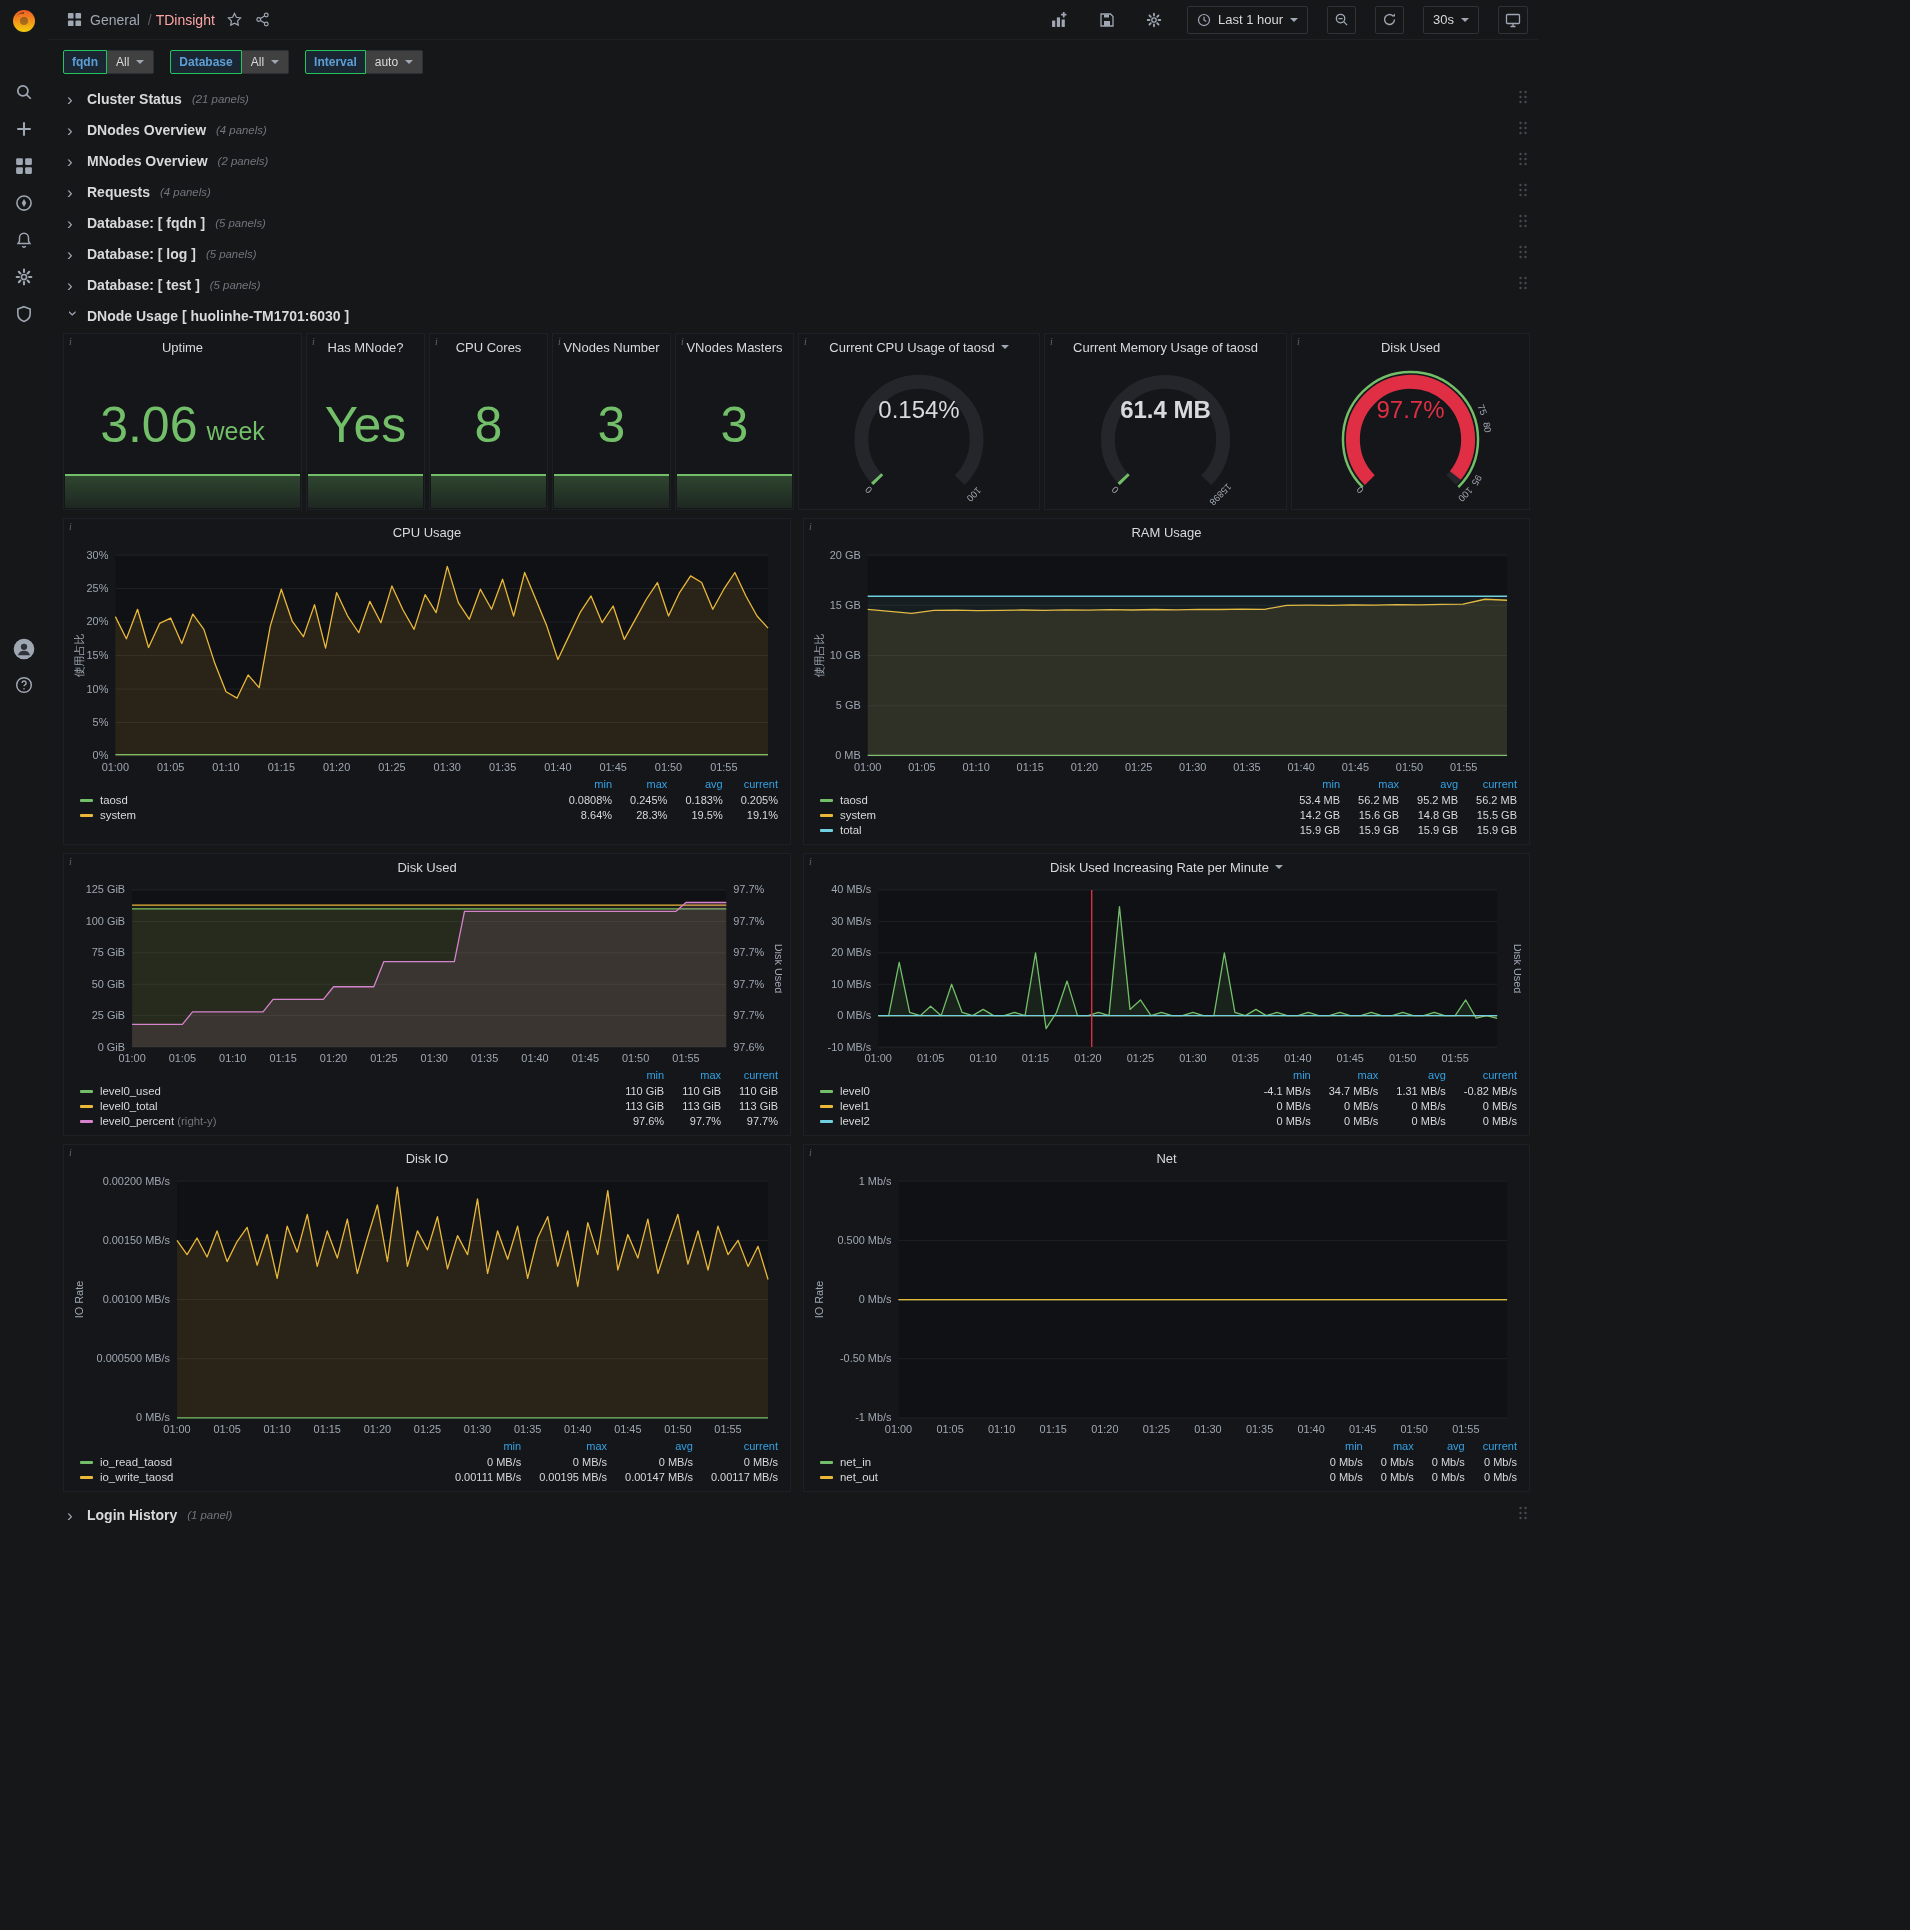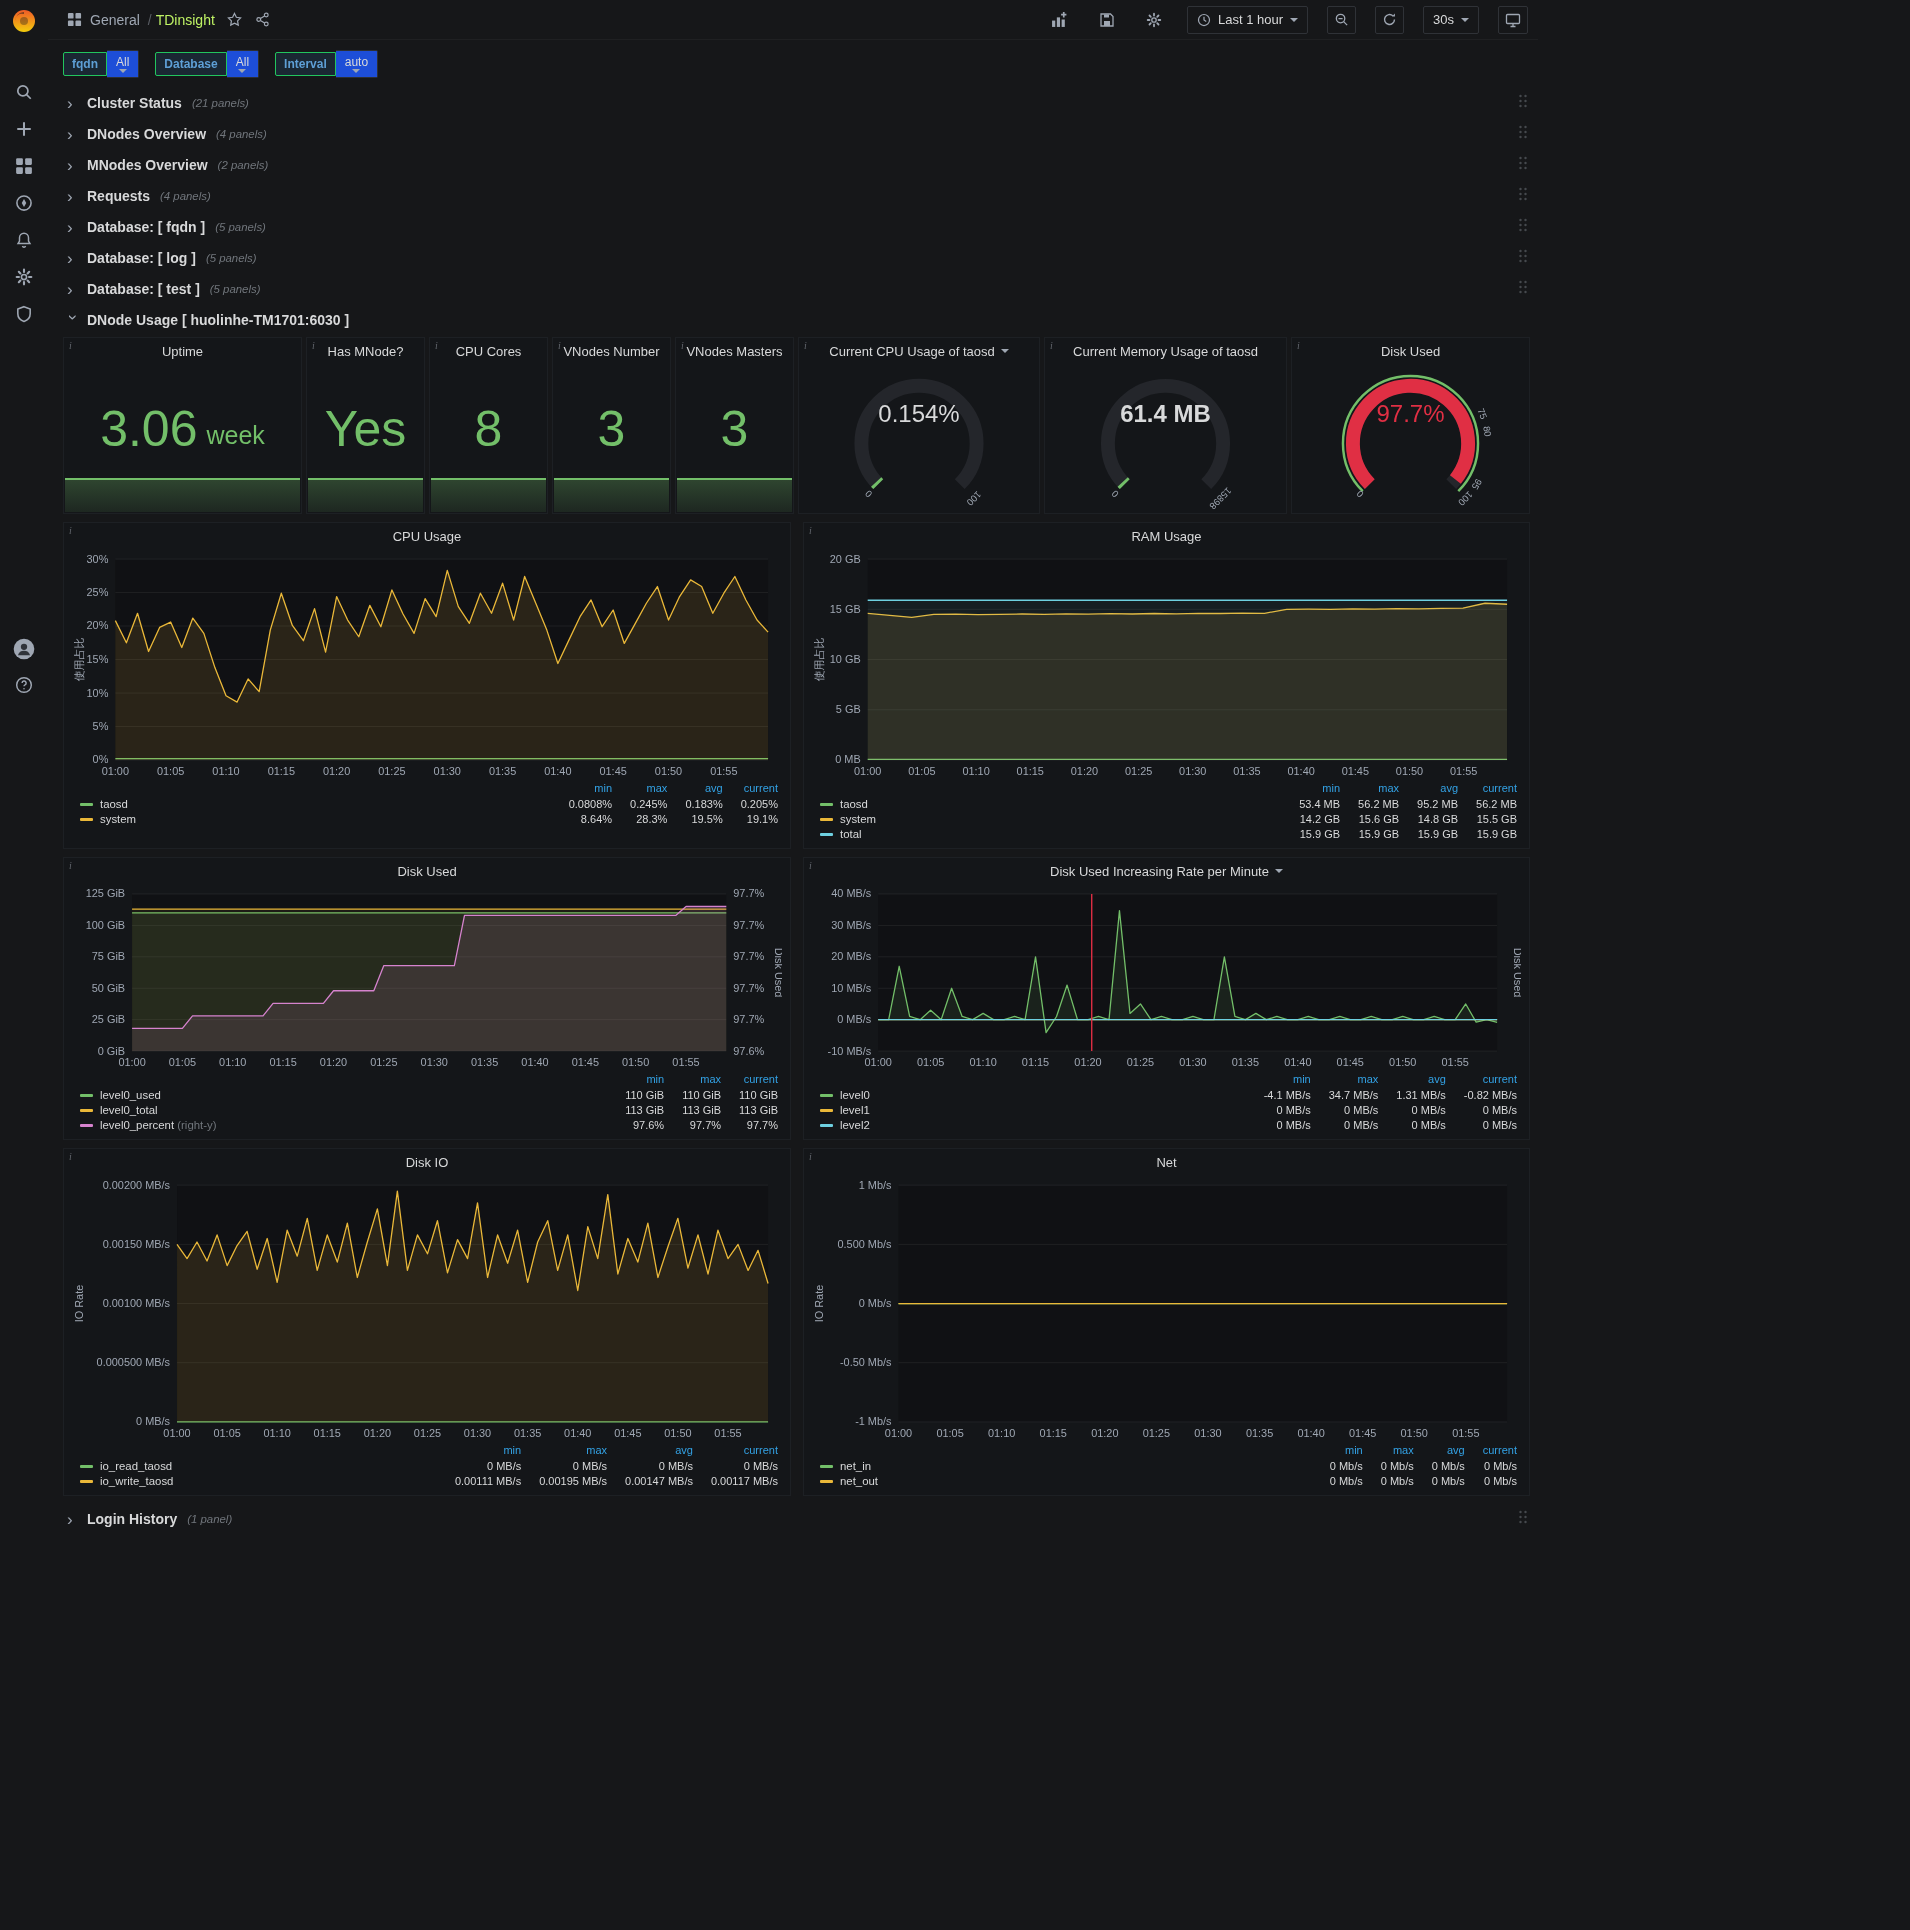--- a/index.html
+++ b/index.html
@@ -14,35 +14,35 @@
   .side-bottom { position:absolute; top:637px; left:0; width:48px; display:flex; flex-direction:column; align-items:center; gap:12px; }
   .side-icon { width:24px; height:24px; display:flex; align-items:center; justify-content:center; color:#9fa7b3; cursor:pointer; }
   .side-icon svg { stroke:#9fa7b3; fill:none; }
 
   
   .navbar { margin-left:48px; height:40px; display:flex; align-items:center; padding:0 10px 0 12px; border-bottom:1px solid rgba(255,255,255,0.04); }
   .nav-icon { width:28px; height:28px; display:flex; align-items:center; justify-content:center; cursor:pointer; }
   .nav-icon svg { stroke:#9fa7b3; fill:none; }
   .crumb-section { color:#9fa7b3; font-size:14px; margin:0 4px 0 2px; cursor:pointer; }
   .crumb-sep { color:#5a5e64; font-size:14px; margin:0 4px; }
-  .crumb-title { color:#bef264; font-size:14px; font-weight:500; margin-right:6px; cursor:pointer; }
+  .crumb-title { color:#fca5a5; font-size:14px; font-weight:500; margin-right:6px; cursor:pointer; }
   .nav-right { margin-left:auto; display:flex; align-items:center; gap:19px; }
   .btn { height:28px; border:1px solid #2f3237; background:transparent; border-radius:2px;
      display:flex; align-items:center; gap:7px; padding:0 9px; color:#d8d9da; font-size:13px; cursor:pointer;
      font-family:inherit; }
   .btn svg { stroke:#9fa7b3; fill:none; }
   .btn.sq { padding:0 6px; }
   .caret { width:0; height:0; border-left:4px solid transparent; border-right:4px solid transparent; border-top:4px solid #9fa7b3; display:inline-block; }
 
   
   .dash { margin-left:48px; padding:0 8px 0 15px; }
   .submenu { display:flex; align-items:center; gap:16px; padding:10px 0 10px 0; }
   .var-pair { display:flex; align-items:center; }
   .var-label { background:#1a2733; color:#5e9fd6; border:1px solid #22c55e; font-size:12px; font-weight:600; padding:4px 8px; border-radius:2px 0 0 2px; cursor:pointer; }
-  .var-value { background:#1d4ed8; color:#d8d9da; border:1px solid #2c2f33; border-left:none; font-size:12px; padding:4px 9px; border-radius:0 2px 2px 0; display:flex; align-items:center; cursor:pointer;flex-direction:column; }
+  .var-value { background:#404040; color:#d8d9da; border:1px solid #2c2f33; border-left:none; font-size:12px; padding:4px 9px; border-radius:0 2px 2px 0; display:flex; align-items:center; gap:7px; cursor:pointer; }
 
   .rowhead { height:30px; display:flex; align-items:center; gap:8px; padding-left:4px; cursor:pointer; margin-bottom:1px; }
   .rowchev { color:#9fa7b3; font-size:17px; line-height:1; width:12px; }
   .rowchev.open { display:inline-block; transform:rotate(90deg); }
   .rowtitle { font-size:14px; font-weight:600; color:#d8d9da; }
   .rowcount { font-size:11.4px; font-style:italic; color:#71767c; margin-left:2px; }
   .rowdots { margin-left:auto; margin-right:2px; opacity:.8; }
 
   
   .panel { background:#141619; border:1px solid #1d2024; position:relative; }

